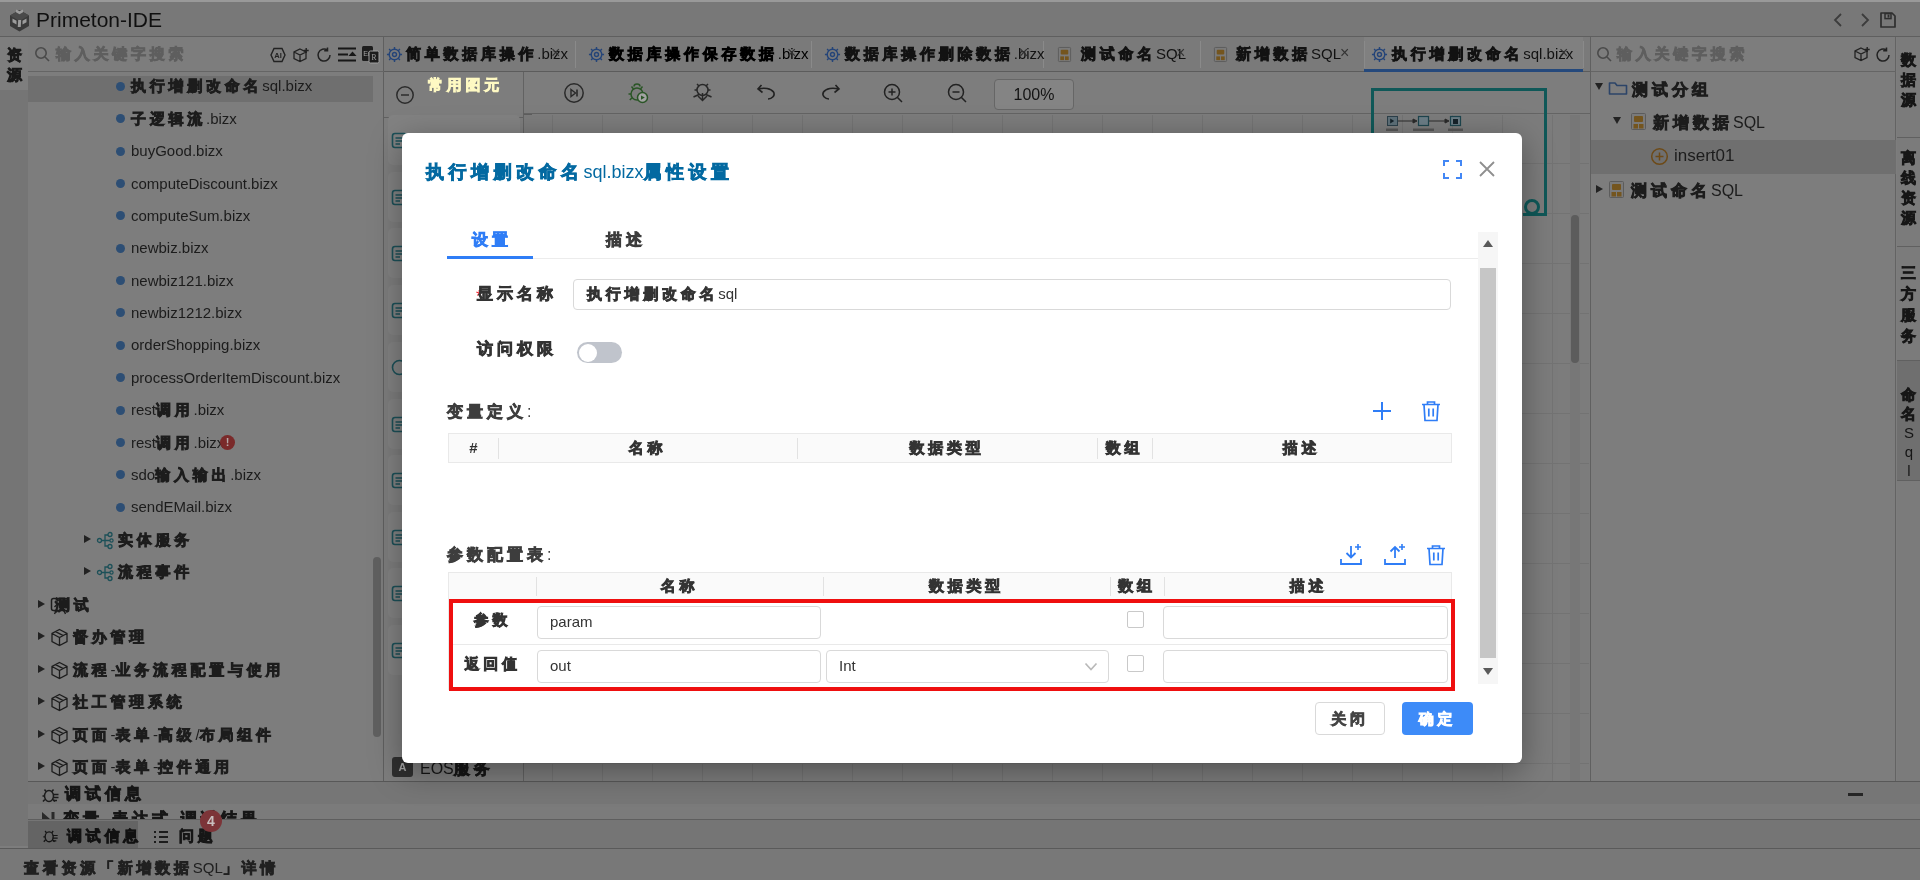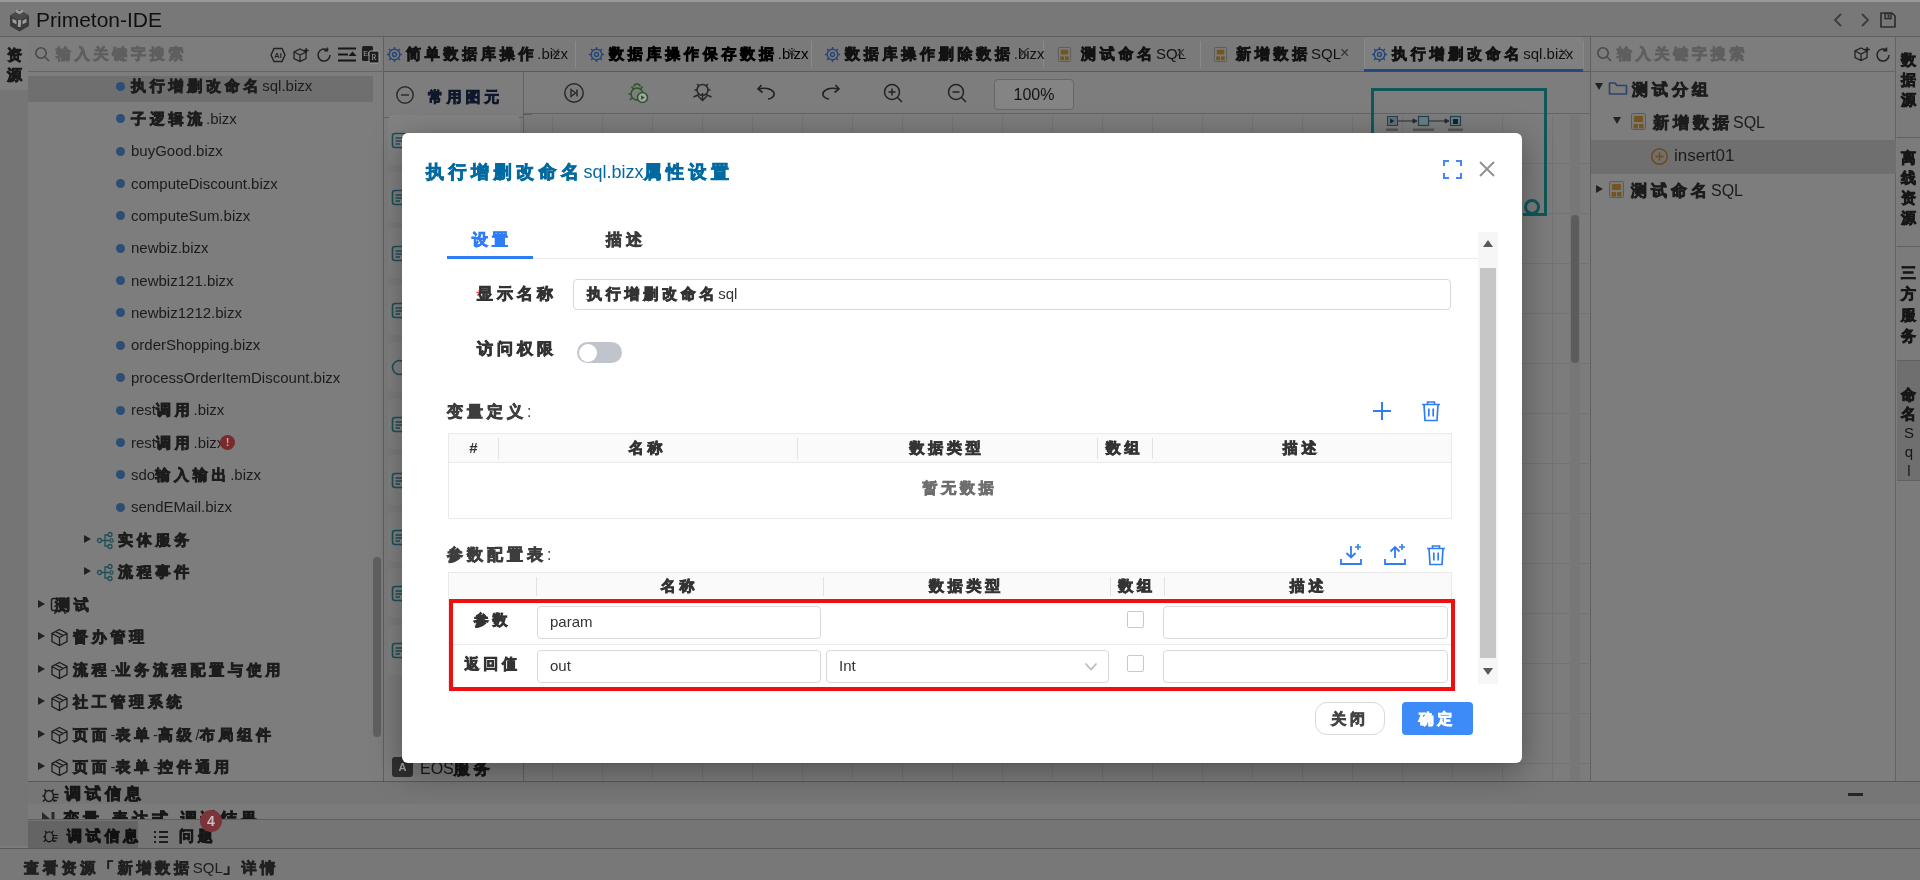--- a/index.html
+++ b/index.html
@@ -216,21 +216,21 @@
   <div class="a nw" style="left:1008px;top:8px;font-size:15px;color:#121212"><i class="c">执行增删改命名</i>sql.bizx</div>
   <div class="a" style="left:1175px;top:7px;font-size:16px;color:#333">×</div>
   </div>
 </div>
 <div class="a" style="left:384px;top:72px;width:140px;height:709px;background:#7d7d7d">
   <div class="a" style="left:0;top:0;width:140px;height:46px;border-bottom:1px solid #616161">
     <svg class="a" style="left:11px;top:13px" width="20" height="20" viewBox="0 0 20 20">
           <circle cx="10" cy="10" r="8.2" stroke="#2c2c2c" stroke-width="1.5" fill="none"></circle>
           <path d="M6 10 H14" stroke="#2c2c2c" stroke-width="1.5"></path>
         </svg>
-    <div class="a nw" style="left:44px;top:16px;font-size:15px;font-weight:bold;color:#0f172a"><i class="c">常用图元</i></div>
+    <div class="a nw" style="left:44px;top:4px;font-size:15px;font-weight:bold;color:#fef9c3"><i class="c">常用图元</i></div>
   </div>
   <div id="palitems">
   <div class="a" style="left:4px;top:43px;width:132px;height:50px;background:#828282;border-radius:5px"></div>
   <div class="a" style="left:4px;top:100px;width:132px;height:50px;background:#828282;border-radius:5px"></div>
   <div class="a" style="left:4px;top:156px;width:132px;height:50px;background:#828282;border-radius:5px"></div>
   <div class="a" style="left:4px;top:213px;width:132px;height:50px;background:#828282;border-radius:5px"></div>
   <div class="a" style="left:4px;top:270px;width:132px;height:50px;background:#828282;border-radius:5px"></div>
   <div class="a" style="left:4px;top:327px;width:132px;height:50px;background:#828282;border-radius:5px"></div>
   <div class="a" style="left:4px;top:383px;width:132px;height:50px;background:#828282;border-radius:5px"></div>
   <div class="a" style="left:4px;top:440px;width:132px;height:50px;background:#828282;border-radius:5px"></div>
@@ -474,23 +474,20 @@
     <div class="a" style="left:49px;top:4px;width:1px;height:21px;background:#e2e2e2"></div>
     <div class="a" style="left:348px;top:4px;width:1px;height:21px;background:#e2e2e2"></div>
     <div class="a" style="left:648px;top:4px;width:1px;height:21px;background:#e2e2e2"></div>
     <div class="a" style="left:703px;top:4px;width:1px;height:21px;background:#e2e2e2"></div>
     <div class="a" style="left:0;top:5px;width:49px;font-size:15px;font-weight:bold;color:#333;text-align:center">#</div>
     <div class="a" style="left:49px;top:5px;width:299px;font-size:15px;font-weight:bold;color:#333;text-align:center"><i class="c">名称</i></div>
     <div class="a" style="left:348px;top:5px;width:300px;font-size:15px;font-weight:bold;color:#333;text-align:center"><i class="c">数据类型</i></div>
     <div class="a" style="left:648px;top:5px;width:55px;font-size:15px;font-weight:bold;color:#333;text-align:center"><i class="c">数组</i></div>
     <div class="a" style="left:703px;top:5px;width:299px;font-size:15px;font-weight:bold;color:#333;text-align:center"><i class="c">描述</i></div>
   </div>
-  <div class="a" style="left:46px;top:330px;width:1004px;height:56px;border:1px solid #e9e9e9;border-top:none">
-    <div class="a" style="left:10px;top:16px;width:1002px;font-size:15px;color:#6e6e6e;text-align:center"><i class="c">暂无数据</i></div>
-  </div>
 
   <div class="a nw" style="left:45px;top:412px;font-size:16px;color:#3d3d3d"><i class="c">参数配置表</i>:</div>
   <svg class="a" style="left:936px;top:409px" width="26" height="26" viewBox="0 0 26 26">
         <g stroke="#2f7df6" stroke-width="1.8" fill="none">
           <path d="M3 17 V22 H23 V17"></path>
           <path d="M13 4 V15 M8.5 11 L13 15.5 L17.5 11"></path>
           <path d="M20 2 V8 M17 5 H23" stroke-width="1.6"></path>
         </g>
       </svg>
   <svg class="a" style="left:980px;top:409px" width="26" height="26" viewBox="0 0 26 26">
@@ -534,21 +531,21 @@
     <div class="a nw" style="left:12px;top:6px;font-size:15px;color:#333">Int</div>
     <svg class="a" style="left:257px;top:11px" width="14" height="10" viewBox="0 0 14 10">
           <path d="M1.5 1.5 L7 7.5 L12.5 1.5" stroke="#b9b9b9" stroke-width="1.7" fill="none"></path>
         </svg>
   </div>
   <div class="a" style="left:725px;top:522px;width:17px;height:17px;border:1px solid #c9c9c9;border-radius:2px;background:#fff"></div>
   <div class="a" style="left:761px;top:517px;width:285px;height:33px;border:1px solid #d9d9d9;border-radius:4px;background:#fff"></div>
 
   <div class="a" style="left:47px;top:466px;width:1006px;height:92px;border:4px solid #ef0f0f;z-index:3"></div>
 
-  <div class="a" style="left:913px;top:569px;width:70px;height:33px;border:1px solid #d9d9d9;border-radius:12px;background:#fff;font-size:15px;color:#444;text-align:center;line-height:31px"><i class="c">关闭</i></div>
+  <div class="a" style="left:913px;top:569px;width:70px;height:33px;border:1px solid #d9d9d9;border-radius:4px;background:#fff;font-size:15px;color:#444;text-align:center;line-height:31px"><i class="c">关闭</i></div>
   <div class="a" style="left:1000px;top:569px;width:71px;height:33px;border-radius:4px;background:#3d8bf8;font-size:15px;color:#fff;text-align:center;line-height:33px"><i class="c">确定</i></div>
 
   <div class="a" style="left:1076px;top:99px;width:20px;height:452px;background:#f6f6f6">
     <div class="a" style="left:5px;top:8px;width:0;height:0;border-bottom:7px solid #5a5a5a;border-left:5px solid transparent;border-right:5px solid transparent"></div>
     <div class="a" style="left:2px;top:36px;width:16px;height:390px;background:#c6c6c6"></div>
     <div class="a" style="left:5px;top:436px;width:0;height:0;border-top:7px solid #5a5a5a;border-left:5px solid transparent;border-right:5px solid transparent"></div>
   </div>
 </div>
 </div>
 

